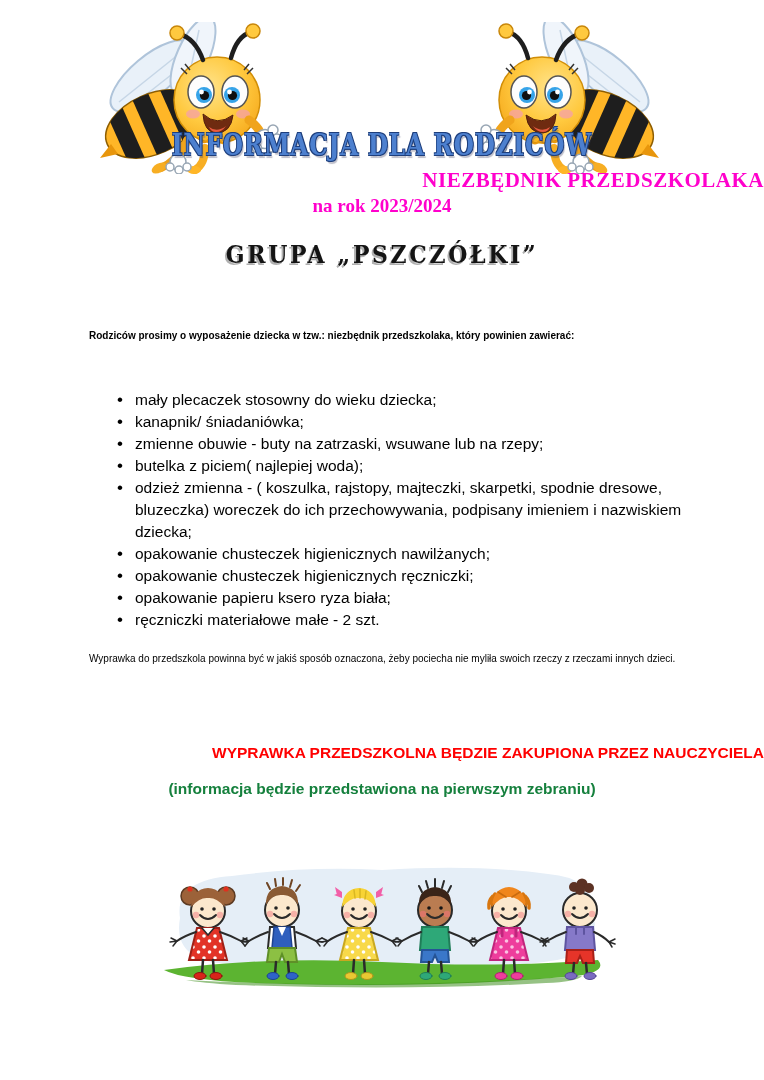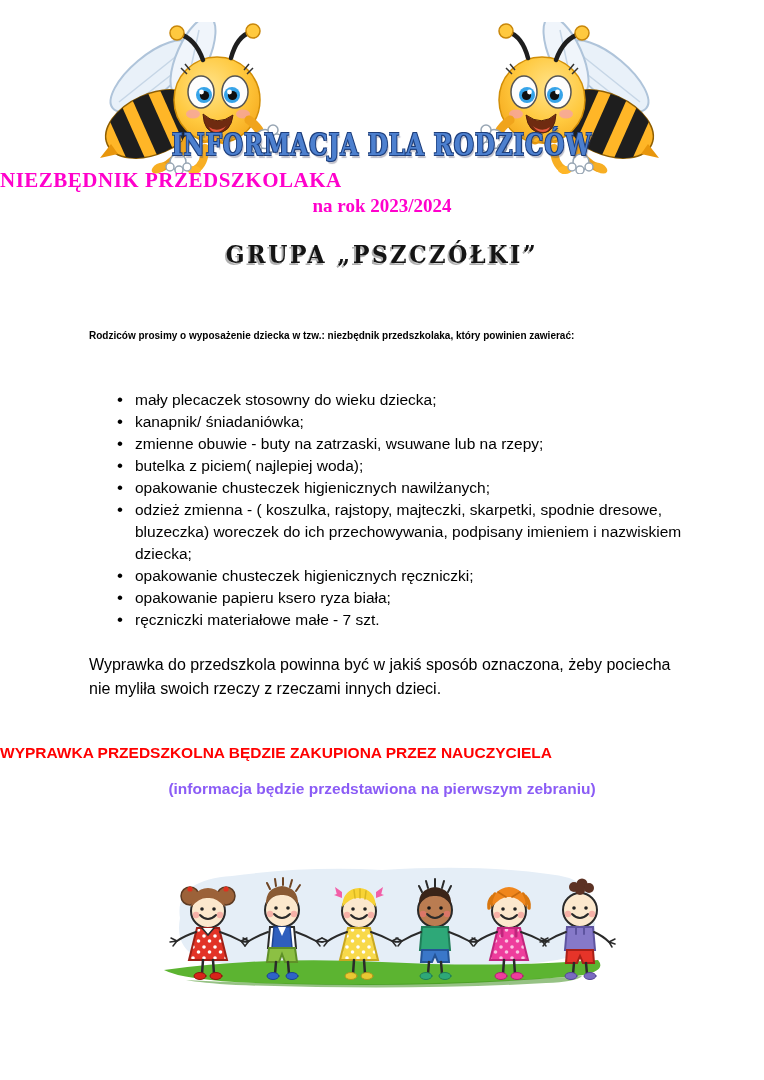--- a/index.html
+++ b/index.html
@@ -6,39 +6,39 @@
   .page{position:relative;width:764px;height:1080px;background:#fff;overflow:hidden;
         font-family:"Liberation Sans",sans-serif;color:#000;}
   .abs{position:absolute;}
 
   
   .title-blue{top:128px;left:0;right:0;text-align:center;
     font-family:"DejaVu Serif",serif;font-weight:bold;font-size:29px;letter-spacing:1px;
     color:#4d80cf;
     text-shadow:-1px -1px 0 #1e3f7d,1px -1px 0 #1e3f7d,-1px 1px 0 #1e3f7d,1px 1px 0 #1e3f7d,2px 3px 1px rgba(70,70,100,.35);
     transform:scaleX(.80);transform-origin:50% 50%;white-space:nowrap;z-index:5;}
-  .subtitle-magenta{top:168px;left:0;right:0;text-align:left;
+  .subtitle-magenta{top:168px;left:0;right:0;text-align:right;
     font-family:"Liberation Serif",serif;font-weight:bold;font-size:21px;
     color:#ff00cc;letter-spacing:.5px;z-index:5;}
   .year-line{top:195px;left:0;right:0;text-align:center;
     font-family:"Liberation Serif",serif;font-weight:bold;font-size:19px;color:#ff00cc;z-index:5;}
   .group-title{top:240px;left:0;right:0;text-align:center;
     font-family:"DejaVu Serif",serif;font-weight:bold;font-size:25px;letter-spacing:3px;
     color:#141414;text-shadow:-2px 2px 0 #b0b0b0;
     transform:scaleX(.88);transform-origin:50% 50%;white-space:nowrap;z-index:5;}
 
   
   .intro{top:314px;left:89px;width:594px;font-weight:bold;font-size:10px;line-height:23px;}
   .checklist{top:389px;left:89px;width:594px;margin:0;padding:0;list-style:none;
     font-size:15.5px;line-height:22px;}
   .checklist li{position:relative;padding-left:46px;}
   .checklist li::before{content:"•";position:absolute;left:28px;top:0;font-size:17px;color:#000;}
-  .note{top:637px;left:89px;width:594px;font-size:16px;line-height:24px;}
-  .notice1{top:744px;left:0;right:0;text-align:left;font-weight:bold;font-size:15.5px;color:#f00;}
-  .notice2{top:780px;left:0;right:0;text-align:center;font-weight:bold;font-size:15.5px;color:#8b5cf6;}
+  .note{top:637px;left:89px;width:594px;font-size:10px;line-height:24px;}
+  .notice1{top:744px;left:0;right:0;text-align:right;font-weight:bold;font-size:15.5px;color:#f00;}
+  .notice2{top:780px;left:0;right:0;text-align:center;font-weight:bold;font-size:15.5px;color:#15803d;}
 
   
   .bee{position:absolute;top:22px;width:182px;height:152px;}
   .bee-left{left:99px;}
   .bee-right{left:478px;transform:scaleX(-1);}
   .children{position:absolute;top:856px;left:146px;width:472px;height:140px;}
 </style>
 </head>
 <body>
 
@@ -151,25 +151,25 @@
   <div class="abs year-line">na rok 2023/2024</div>
   <div class="abs group-title">GRUPA „PSZCZÓŁKI”</div>
 
   <p class="abs intro">Rodziców prosimy o wyposażenie dziecka w tzw.: niezbędnik przedszkolaka, który powinien zawierać:</p>
 
   <ul class="abs checklist">
     <li>mały plecaczek stosowny do wieku dziecka;</li>
     <li>kanapnik/ śniadaniówka;</li>
     <li>zmienne obuwie - buty na zatrzaski, wsuwane lub na rzepy;</li>
     <li>butelka z piciem( najlepiej woda);</li>
+    <li>odzież zmienna - ( koszulka, rajstopy, majteczki, skarpetki, spodnie dresowe, bluzeczka) woreczek do ich przechowywania,  podpisany imieniem i nazwiskiem dziecka;</li>
     <li>opakowanie chusteczek higienicznych nawilżanych;</li>
-    <li>odzież zmienna - ( koszulka, rajstopy, majteczki, skarpetki, spodnie dresowe, bluzeczka) woreczek do ich przechowywania,  podpisany imieniem i nazwiskiem dziecka;</li>
     <li>opakowanie chusteczek higienicznych ręczniczki;</li>
     <li>opakowanie papieru ksero ryza biała;</li>
-    <li>ręczniczki materiałowe małe - 7 szt.</li>
+    <li>ręczniczki materiałowe małe - 2 szt.</li>
   </ul>
 
   <p class="abs note">Wyprawka do przedszkola powinna być w jakiś sposób oznaczona, żeby pociecha  nie myliła swoich rzeczy z rzeczami innych dzieci.</p>
 
   <div class="abs notice1">WYPRAWKA PRZEDSZKOLNA BĘDZIE ZAKUPIONA PRZEZ NAUCZYCIELA</div>
   <div class="abs notice2">(informacja będzie przedstawiona na pierwszym zebraniu)</div>
 
   <svg class="children" viewBox="0 0 472 140">
     <path d="M34 62 Q28 24 86 20 Q160 10 236 14 Q330 8 402 18 Q452 22 448 62 Q456 100 398 106 Q318 116 236 110 Q152 118 84 108 Q26 106 34 62 Z" fill="#E5EEF7"></path>
     <path d="M18 114 Q120 100 236 106 Q352 112 452 104 Q462 116 430 120 Q300 132 140 128 Q40 126 18 114 Z" fill="#5CB431"></path>

